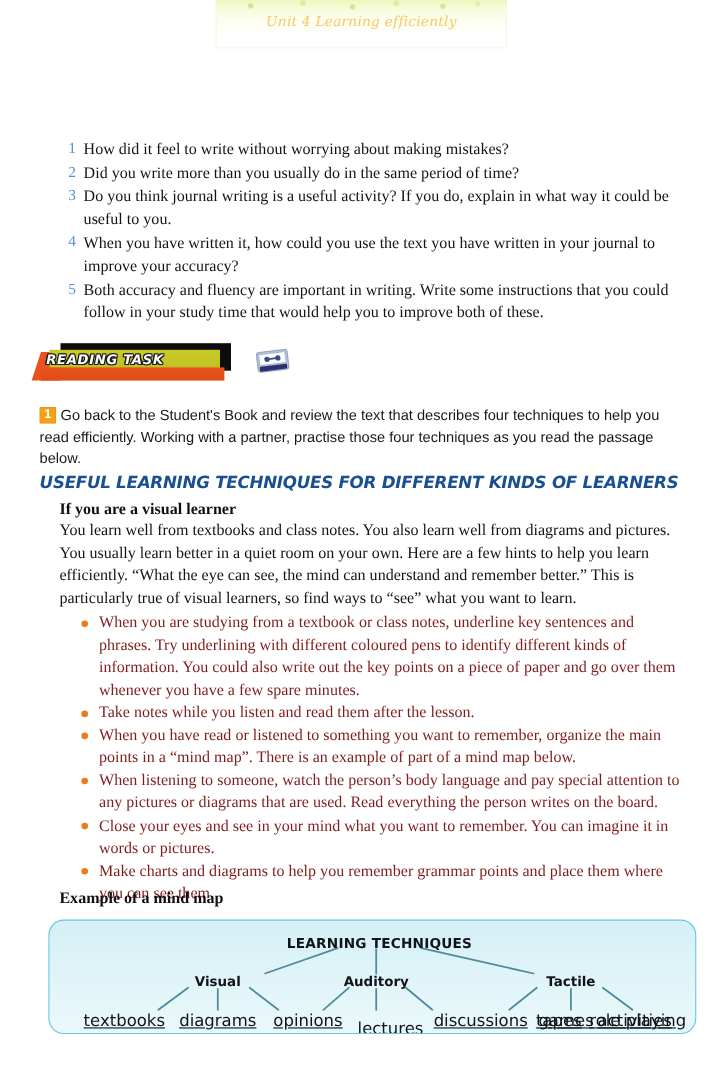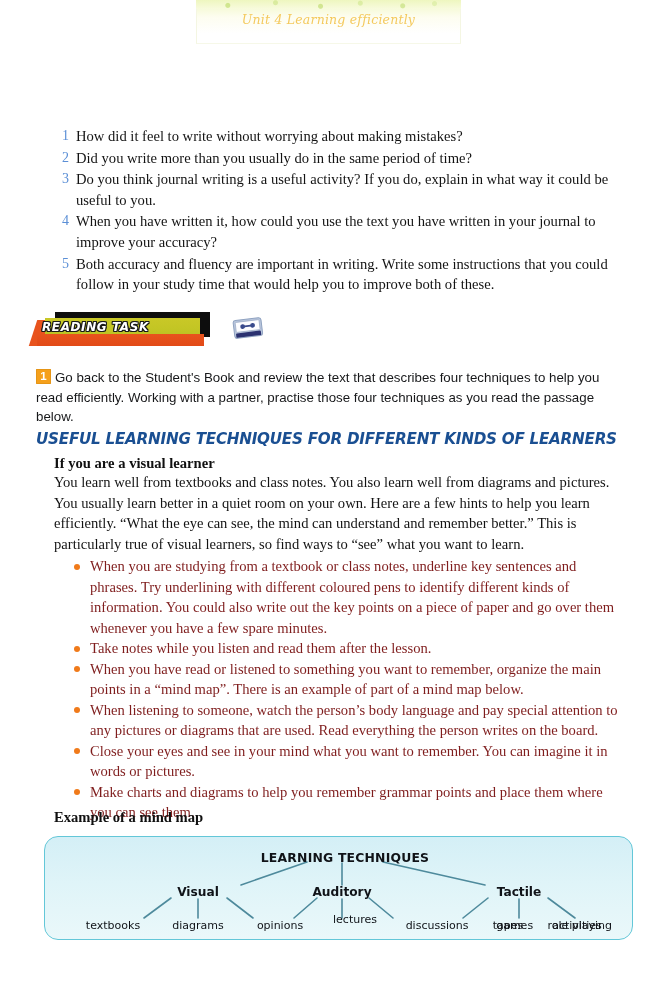--- a/index.html
+++ b/index.html
@@ -275,21 +275,22 @@
   .mm-root {
     font-size: 12.4px;
     font-weight: bold;
     letter-spacing: .2px;
   }
   .mm-branch {
     font-size: 12.2px;
     font-weight: bold;
   }
   .mm-leaf {
-    font-size: 11px;
+    font-size: 15px;
+    text-decoration: underline;
   }
 
   .page-num {
     position: absolute;
     left: 0;
     top: 955px;
     width: 650px;
     text-align: center;
     font-family: "Liberation Sans", sans-serif;
     font-weight: bold;
@@ -401,21 +402,21 @@
     <div class="mm-label mm-root" style="left:300px; top:13px;">LEARNING TECHNIQUES</div>
 
     <div class="mm-label mm-branch" style="left:153px; top:48px;">Visual</div>
     <div class="mm-label mm-branch" style="left:297px; top:48px;">Auditory</div>
     <div class="mm-label mm-branch" style="left:474px; top:48px;">Tactile</div>
 
     <div class="mm-label mm-leaf" style="left:68px;  top:82px;">textbooks</div>
     <div class="mm-label mm-leaf" style="left:153px; top:82px;">diagrams</div>
     <div class="mm-label mm-leaf" style="left:235px; top:82px;">opinions</div>
 
-    <div class="mm-label mm-leaf" style="left:310px; top:76px;">lectures</div>
+    <div class="mm-label mm-leaf" style="left:310px; top:89px;">lectures</div>
     <div class="mm-label mm-leaf" style="left:392px; top:82px;">discussions</div>
     <div class="mm-label mm-leaf" style="left:463px; top:82px;">tapes</div>
 
     <div class="mm-label mm-leaf" style="left:532px; top:82px;">activities</div>
     <div class="mm-label mm-leaf" style="left: 469.65px; top: 82px;">games</div>
     <div class="mm-label mm-leaf" style="left: 534.75px; top: 82px;">role playing</div>
   </div>
 
 
 </div>

